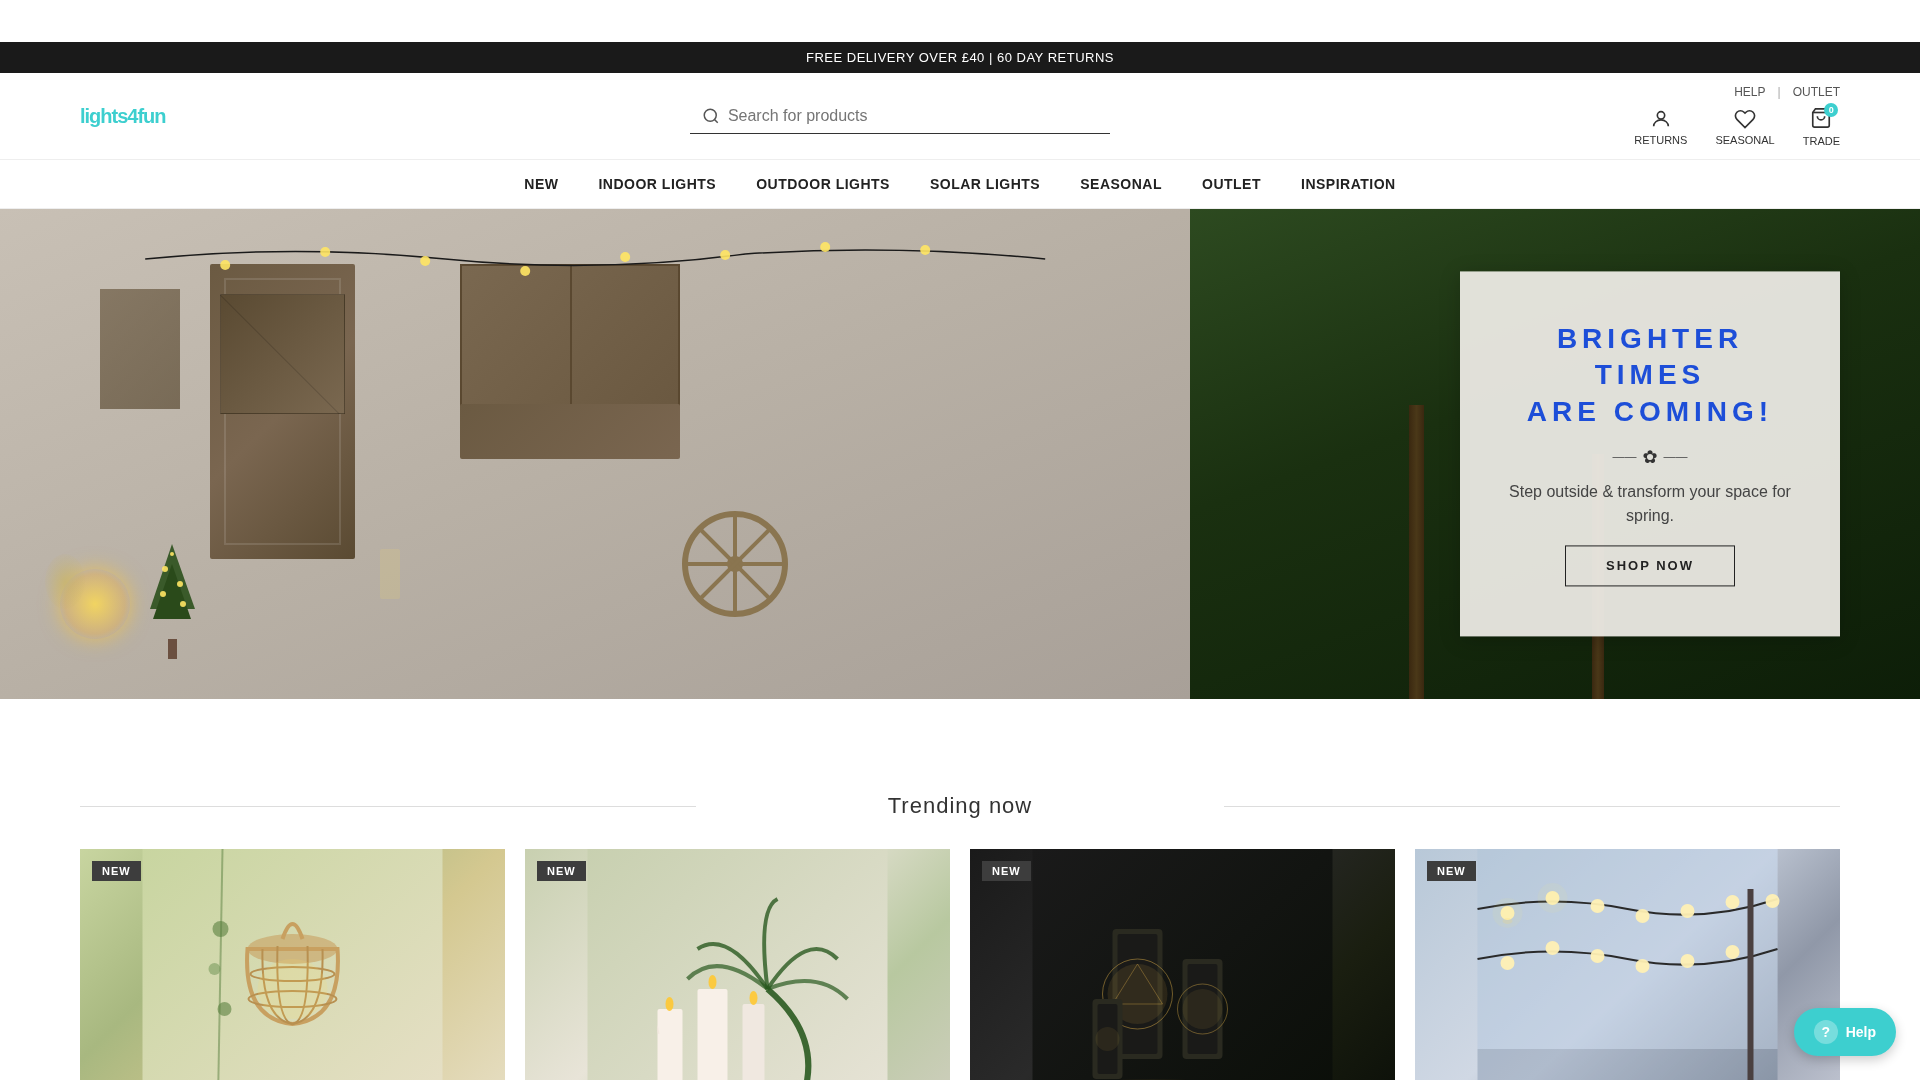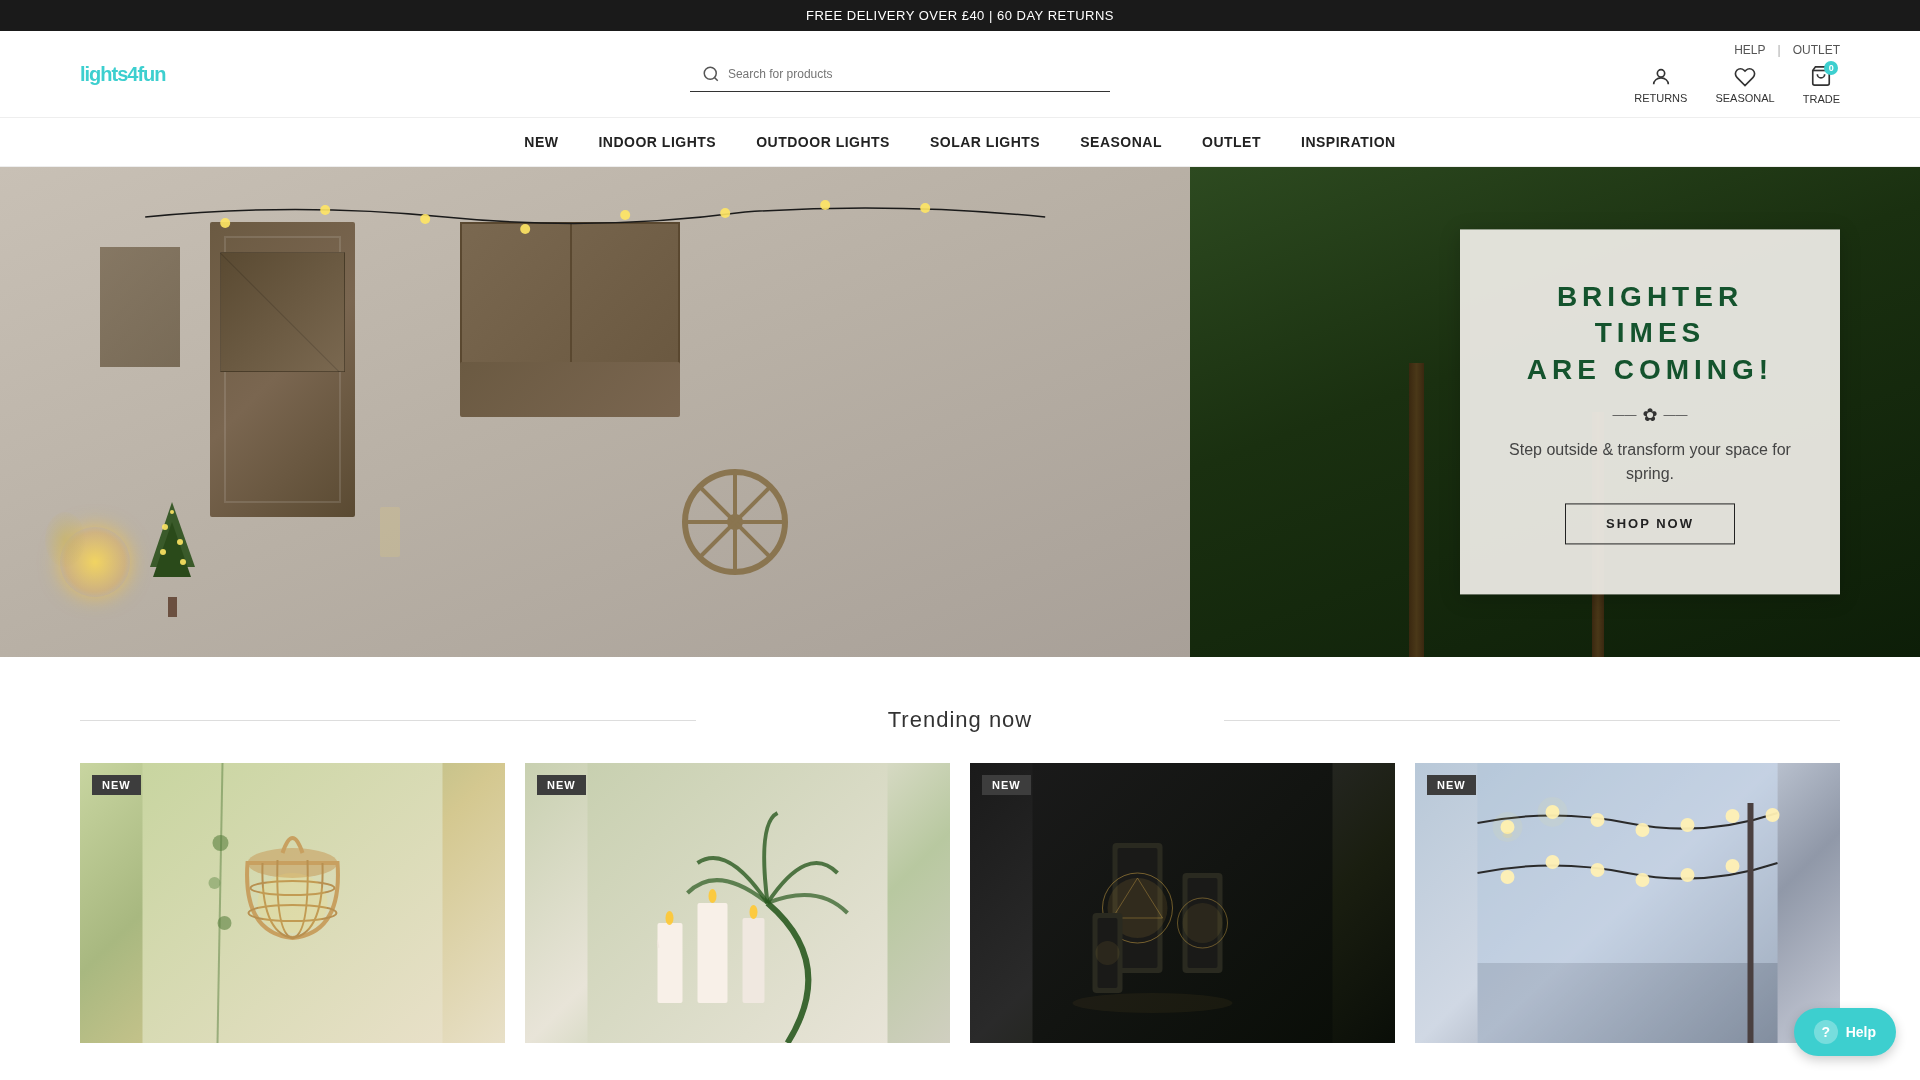--- a/index.html
+++ b/index.html
@@ -6,20 +6,21 @@
     body { font-family: Arial, sans-serif; background: #fff; width: 1920px; overflow-x: hidden; }
 
     
     .top-banner {
       background: #1a1a1a;
       color: #fff;
       text-align: center;
       padding: 8px 0;
       font-size: 13px;
       letter-spacing: 0.5px;
+      margin-top: 42px;
     }
     .top-banner span { margin: 0 8px; }
 
     
     .header {
       display: flex;
       align-items: center;
       justify-content: space-between;
       padding: 12px 80px;
       background: #fff;
@@ -39,21 +40,21 @@
       align-items: center;
       border: none;
       border-bottom: 1px solid #333;
       padding: 8px 12px;
       width: 420px;
       gap: 8px;
     }
     .search-bar input {
       border: none;
       outline: none;
-      font-size: 12px;
+      font-size: 16px;
       color: #333;
       width: 100%;
       background: transparent;
     }
     .search-icon-svg {
       color: #555;
       flex-shrink: 0;
     }
 
     .header-right {
@@ -156,21 +157,21 @@
       background: rgba(240, 238, 232, 0.93);
       padding: 50px 40px;
       text-align: center;
       box-shadow: 0 4px 20px rgba(0,0,0,0.2);
     }
     .promo-card h1 {
       font-size: 28px;
       font-weight: 700;
       letter-spacing: 5px;
       text-transform: uppercase;
-      color: #14532d;
+      color: #1d4ed8;
       line-height: 1.3;
       margin-bottom: 16px;
     }
     .promo-divider {
       display: flex;
       align-items: center;
       justify-content: center;
       margin: 12px 0;
       color: #333;
       font-size: 18px;
@@ -204,20 +205,21 @@
     }
 
     
     .trending {
       padding: 50px 80px 30px;
     }
     .trending-header {
       text-align: center;
       margin-bottom: 30px;
       position: relative;
+      margin-top: 44px;
     }
     .trending-header::before,
     .trending-header::after {
       content: '';
       position: absolute;
       top: 50%;
       width: 35%;
       height: 1px;
       background: #ddd;
     }

